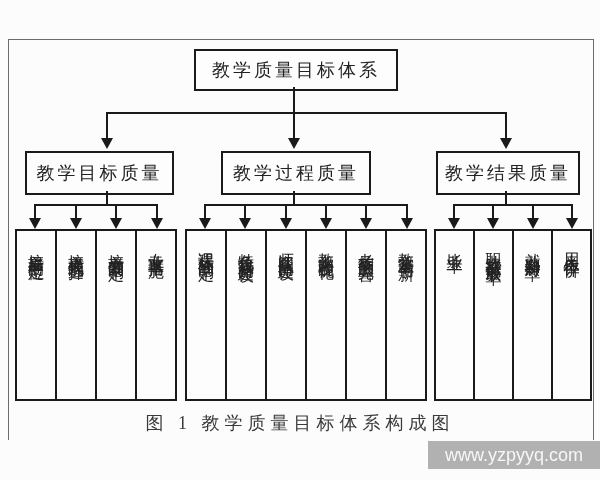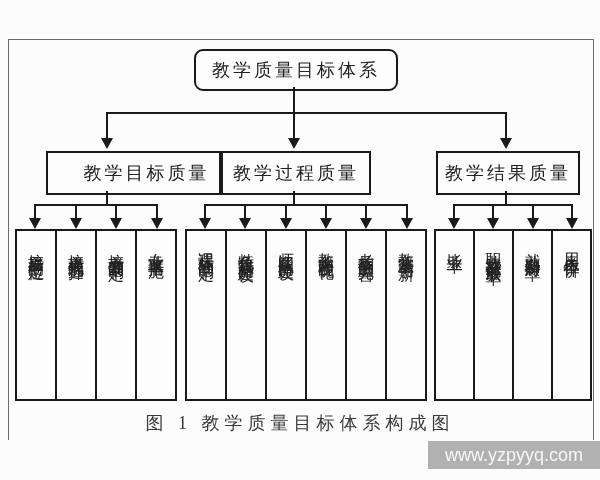--- a/index.html
+++ b/index.html
@@ -17,22 +17,22 @@
   .frame {
     position:absolute; left:8px; top:39px; width:584px; height:400px;
     border-left:1px solid #6b6b6b; border-top:1px solid #6b6b6b; border-right:1px solid #6b6b6b;
   }
   
   .node {
     position:absolute; background:#fdfdfd; border:2px solid #1a1a1a;
     display:flex; align-items:center; justify-content:center;
     color:#222; font-size:18px; letter-spacing:3px; white-space:nowrap;
   }
-  .root  { left:194px; top:49px;  width:200px; height:38px;border-radius:9px; }
-  .b1    { left:46px;  top:151px; width:145px; height:40px;padding-left:26px; }
+  .root  { left:194px; top:49px;  width:200px; height:38px; }
+  .b1    { left:25px;  top:151px; width:145px; height:40px; }
   .b2    { left:221px; top:151px; width:146px; height:40px; }
   .b3    { left:436px; top:151px; width:140px; height:40px; }
   
   .vl, .hl { position:absolute; background:#1a1a1a; }
   .vl { width:2px; }
   .hl { height:2px; }
   .arr {
     position:absolute; width:0; height:0;
     border-left:6px solid transparent; border-right:6px solid transparent;
     border-top:11px solid #1a1a1a;

